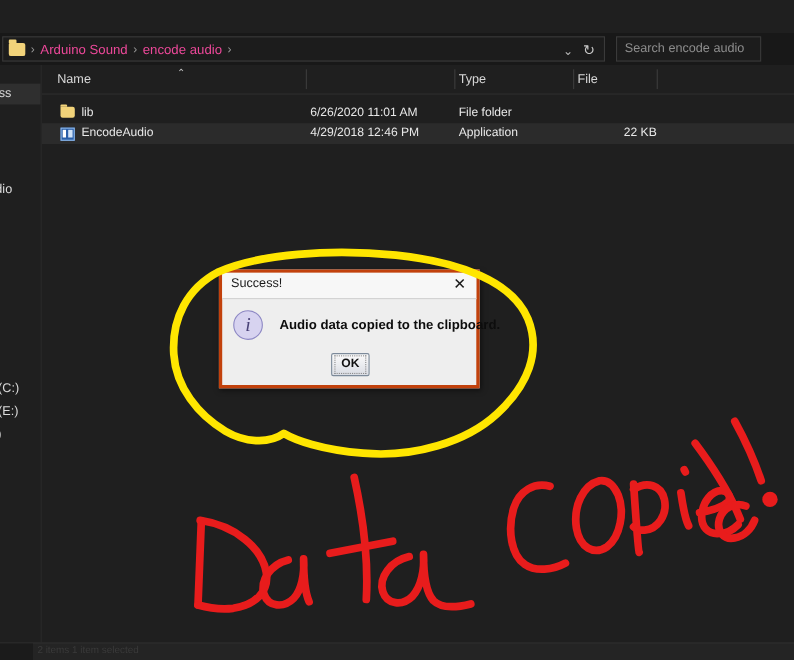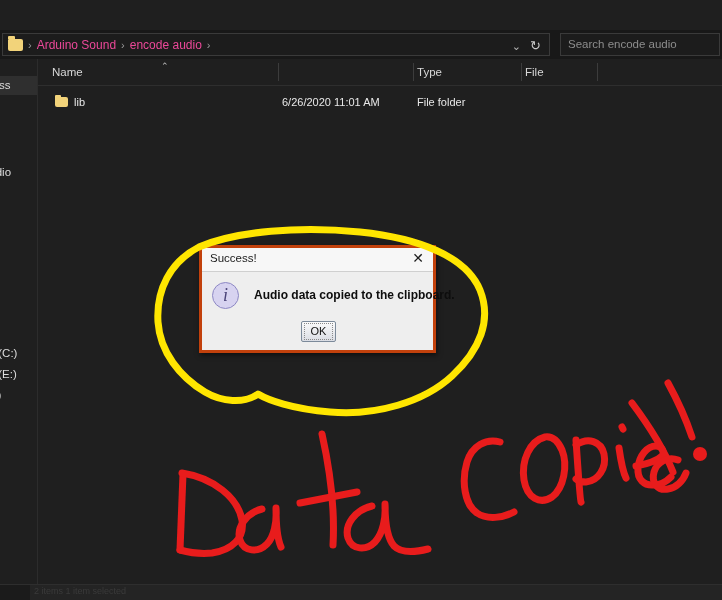--- a/index.html
+++ b/index.html
@@ -114,21 +114,21 @@
   }
   .addr-refresh {
     position: absolute;
     right: 8px; top: 4px;
     font-size: 13px;
     color: #c7c7c7;
   }
   .searchbox {
     position: absolute;
     left: 560px; top: 3px;
-    width: 160px; height: 23px;
+    width: 132px; height: 23px;
     border: 1px solid #3a3a3a;
     background: #1c1c1c;
     box-sizing: border-box;
     text-align: right;
   }
   .searchbox-ph {
     position: absolute;
     left: 7px; top: 4px;
     font-size: 11.5px;
     color: #8d8d8d;
@@ -344,21 +344,21 @@
     border: 1px solid #7c8a9a;
     border-radius: 2px;
     box-sizing: border-box;
     cursor: pointer;
     padding: 0;
   }
   .dlg-ok-lbl {
     display: block;
     font-family: "Liberation Sans", sans-serif;
     font-size: 11px;
-    font-weight: normal;
+    font-weight: bold;
     color: #111;
     line-height: 19px;
     text-align: center;
     border: 1px dotted #8a8a8a;
     margin: 1px 2px;
     height: 15px;
     line-height: 15px;
   }
 
   
@@ -438,20 +438,27 @@
     </div>
 
     <div class="row" style="top:34px">
       <div class="ico-folder"></div>
       <div class="cell" style="left:36px">lib</div>
       <div class="cell" style="left:244px">6/26/2020 11:01 AM</div>
       <div class="cell" style="left:379px">File folder</div>
       <div class="cell size" style="left:487px;width:72px"></div>
     </div>
 
+    <div class="row sel" style="top:53px">
+      <div class="ico-app"></div>
+      <div class="cell" style="left:36px">EncodeAudio</div>
+      <div class="cell" style="left:244px">4/29/2018 12:46 PM</div>
+      <div class="cell" style="left:379px">Application</div>
+      <div class="cell size" style="left:487px;width:72px">22 KB</div>
+    </div>
 
   </div>
 
   <div class="statusbar">
     <div class="status-left-block"></div>
     <div class="status-text">2 items   1 item selected</div>
   </div>
 
   <div class="dialog">
     <div class="dlg-title">

